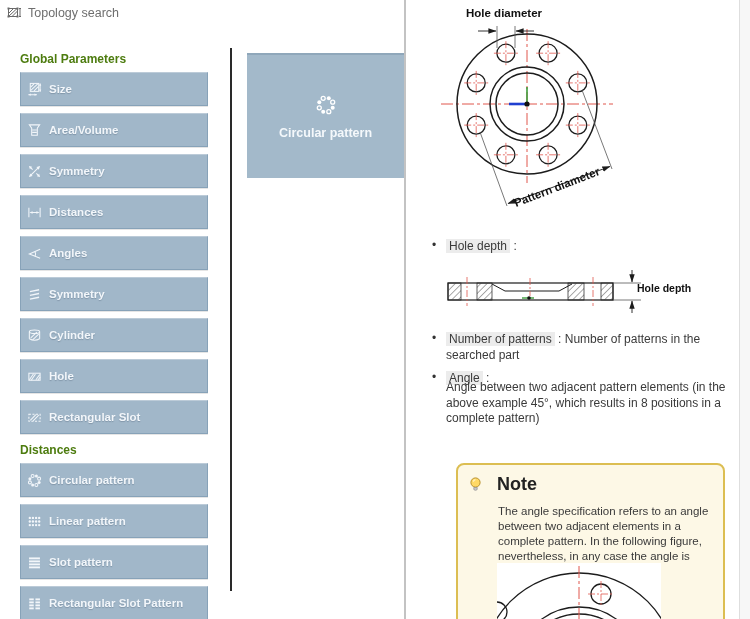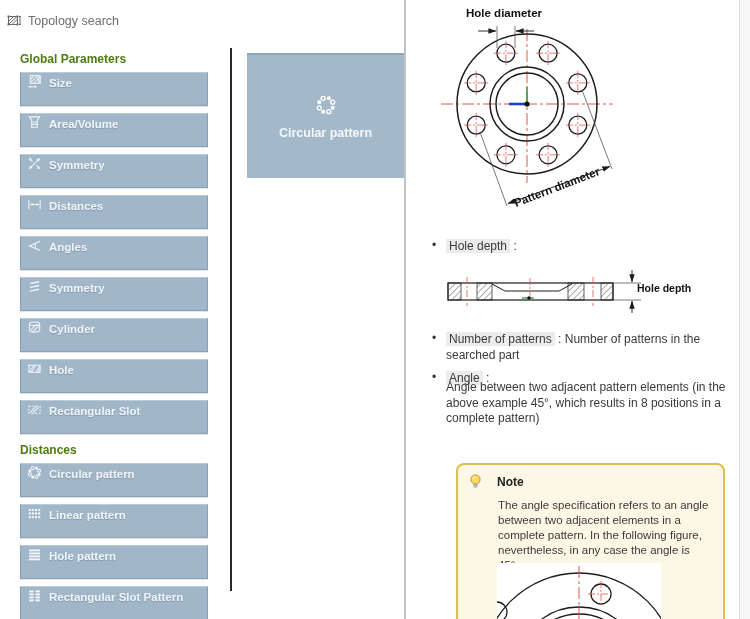--- a/index.html
+++ b/index.html
@@ -1,30 +1,30 @@
 <!DOCTYPE html>
 <html><head>
 <meta charset="utf-8">
 <style>
   html,body{margin:0;padding:0;background:#fff;}
   .page{position:relative;width:750px;height:619px;background:#ffffff;overflow:hidden;
         font-family:"Liberation Sans",sans-serif;}
 
   
-  .app-header{position:absolute;left:7px;top:14px;display:flex;align-items:center;gap:7px;
+  .app-header{position:absolute;left:7px;top:6px;display:flex;align-items:center;gap:7px;
               color:#6e6e6e;font-size:12.5px;}
   .hicon *{stroke:#6a6a6a;fill:none;stroke-width:1;}
   .hicon .f{fill:#6a6a6a;stroke:none;}
 
   
   .sidebar{position:absolute;left:20px;top:46px;width:188px;}
   .group-heading{font-size:12px;font-weight:bold;color:#4d7c0f;height:14px;margin-bottom:6px;}
   .gh1{margin-top:6px;} .gh2{margin-top:10px;} .gh3{margin-top:9px;}
   .btn{box-sizing:border-box;height:24px;margin-bottom:7px;background:#a1b7c9;
-       border:1px solid #87a2b8;border-top-color:#bccbd8;display:flex;align-items:flex-end;
+       border:1px solid #87a2b8;border-top-color:#bccbd8;display:flex;align-items:center;
        gap:7px;padding:16px 6px;cursor:pointer;box-shadow:0 1px 0 rgba(0,0,0,0.10);}
   .blabel{color:#f2f6fa;font-size:11.5px;font-weight:bold;white-space:nowrap;
           text-shadow:0 1px 1px rgba(90,110,130,0.45);}
   .bicon{width:15px;height:15px;flex:0 0 auto;}
   .bicon *{stroke:#f2f6fa;fill:none;stroke-width:1.1;}
   .bicon .f{fill:#f2f6fa;stroke:none;}
 
   
   .divider-dark{position:absolute;left:230px;top:48px;width:2px;height:543px;background:#2a2a2a;}
   .divider-gray{position:absolute;left:404px;top:0;width:2px;height:619px;background:#c3c3c3;}
@@ -53,21 +53,21 @@
 
   .bullet{position:absolute;color:#3a3a3a;font-size:12px;line-height:16px;padding-left:16px;}
   .bullet .dot{position:absolute;left:2px;top:-1px;color:#333;}
   .term{background:#ececec;padding:0 3px;}
 
   .para{position:absolute;color:#3a3a3a;font-size:12px;line-height:15.5px;}
 
   .note{position:absolute;left:456px;top:463px;width:269px;height:320px;box-sizing:border-box;
         background:#fdf8e6;border:2px solid #dcbe52;border-radius:8px;}
   .note-title-row{display:flex;align-items:center;gap:15px;margin:9px 0 0 11px;}
-  .note-title{font-size:12px;font-weight:bold;color:#222;}
+  .note-title{font-size:18px;font-weight:bold;color:#222;}
   .note-text{margin:9px 10px 0 40px;font-size:11.5px;line-height:15px;color:#3a3a3a;}
   .note-fig{position:absolute;left:497px;top:563px;width:164px;height:80px;background:#fff;}
 </style>
 </head>
 <body>
 
 <div class="page">
 
   <div class="app-header">
     <svg class="hicon" width="14" height="14" viewBox="0 0 14 14">
@@ -206,21 +206,21 @@
       <span class="blabel">Linear pattern</span>
     </div>
 
     <div class="btn">
       <svg class="bicon" viewBox="0 0 16 16">
         <rect class="f" x="2.2" y="2.6" width="11.6" height="2"></rect>
         <rect class="f" x="2.2" y="5.8" width="11.6" height="2"></rect>
         <rect class="f" x="2.2" y="9" width="11.6" height="2"></rect>
         <rect class="f" x="2.2" y="12.2" width="11.6" height="2"></rect>
       </svg>
-      <span class="blabel">Hole pattern</span>
+      <span class="blabel">Slot pattern</span>
     </div>
 
     <div class="btn">
       <svg class="bicon" viewBox="0 0 16 16">
         <rect class="f" x="2.4" y="2.6" width="4.8" height="2"></rect>
           <rect class="f" x="9" y="2.6" width="4.8" height="2"></rect>
         <rect class="f" x="2.4" y="5.8" width="4.8" height="2"></rect>
           <rect class="f" x="9" y="5.8" width="4.8" height="2"></rect>
         <rect class="f" x="2.4" y="9" width="4.8" height="2"></rect>
           <rect class="f" x="9" y="9" width="4.8" height="2"></rect>

